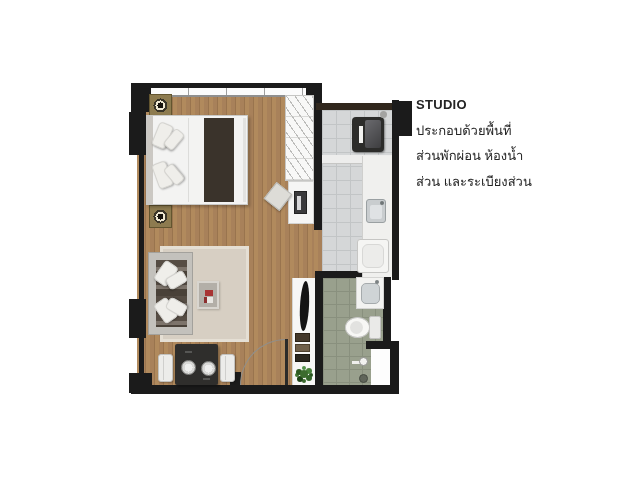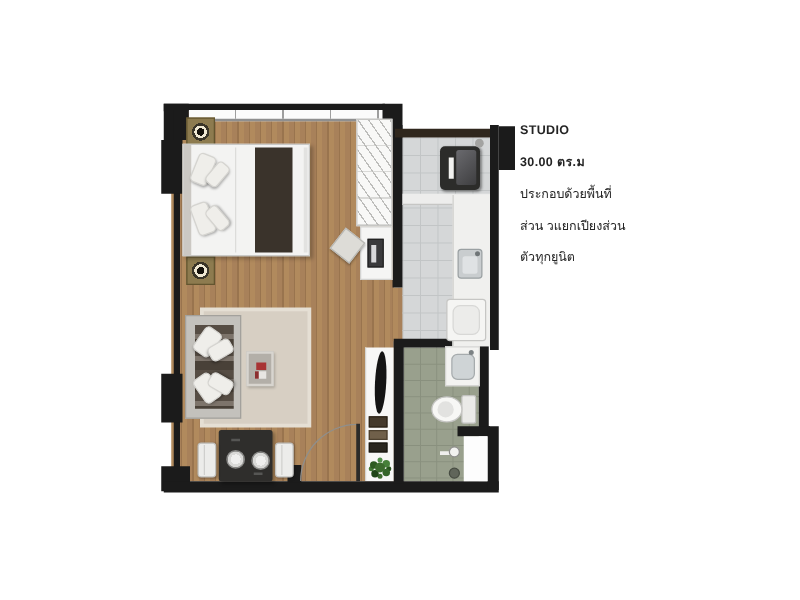--- a/index.html
+++ b/index.html
@@ -130,21 +130,21 @@
   .toilet-bowl{left:345px;top:317px;width:25px;height:21px;background:#f7f7f5;border:1px solid #c6c6c4;border-radius:50%}
   .toilet-in{left:4px;top:3px;width:13px;height:13px;background:#e2e2e0;border-radius:50%}
   .shower-stem{left:352px;top:361px;width:9px;height:3px;background:#efefed}
   .shower-head{left:359px;top:357px;width:9px;height:9px;border-radius:50%;background:#f2f2f0;border:1px solid #8e8e8c}
   .drain{left:359px;top:374px;width:9px;height:9px;border-radius:50%;background:#60655a;border:1px solid #474c42}
   .notch{left:371px;top:349px;width:19px;height:36px;background:#fdfdfd}
 
   
   .info{left:416px;top:92px;width:170px;color:#242424;position:absolute}
   .info div{position:static}
-  .t{font-size:10px;line-height:25.6px;white-space:nowrap}
+  .t{font-size:13px;line-height:25.6px;white-space:nowrap}
   .b{font-weight:bold;letter-spacing:.3px}
 </style>
 </head>
 <body>
 
 <div class="stage">
 
   <div class="floor-wood"></div>
   <div class="floor-doorway"></div>
   <div class="floor-kitchen"></div>
@@ -253,19 +253,18 @@
   <div class="toilet-tank"></div>
   <div class="toilet-bowl">
     <div class="toilet-in"></div>
   </div>
   <div class="shower-stem"></div>
   <div class="shower-head"></div>
   <div class="drain"></div>
 
   <div class="info">
     <div class="t b">STUDIO</div>
-    <div class="t b">30.00 ตร.ม</div>
     <div class="t">ประกอบด้วยพื้นที่</div>
-    <div class="t">ส่วน วแยกเปียงส่วน</div>
-    <div class="t">ตัวทุกยูนิต</div>
+    <div class="t">ส่วนพักผ่อน ห้องน้ำ</div>
+    <div class="t">ส่วน และระเบียงส่วน</div>
   </div>
 
 </div>
 
 </body></html>

